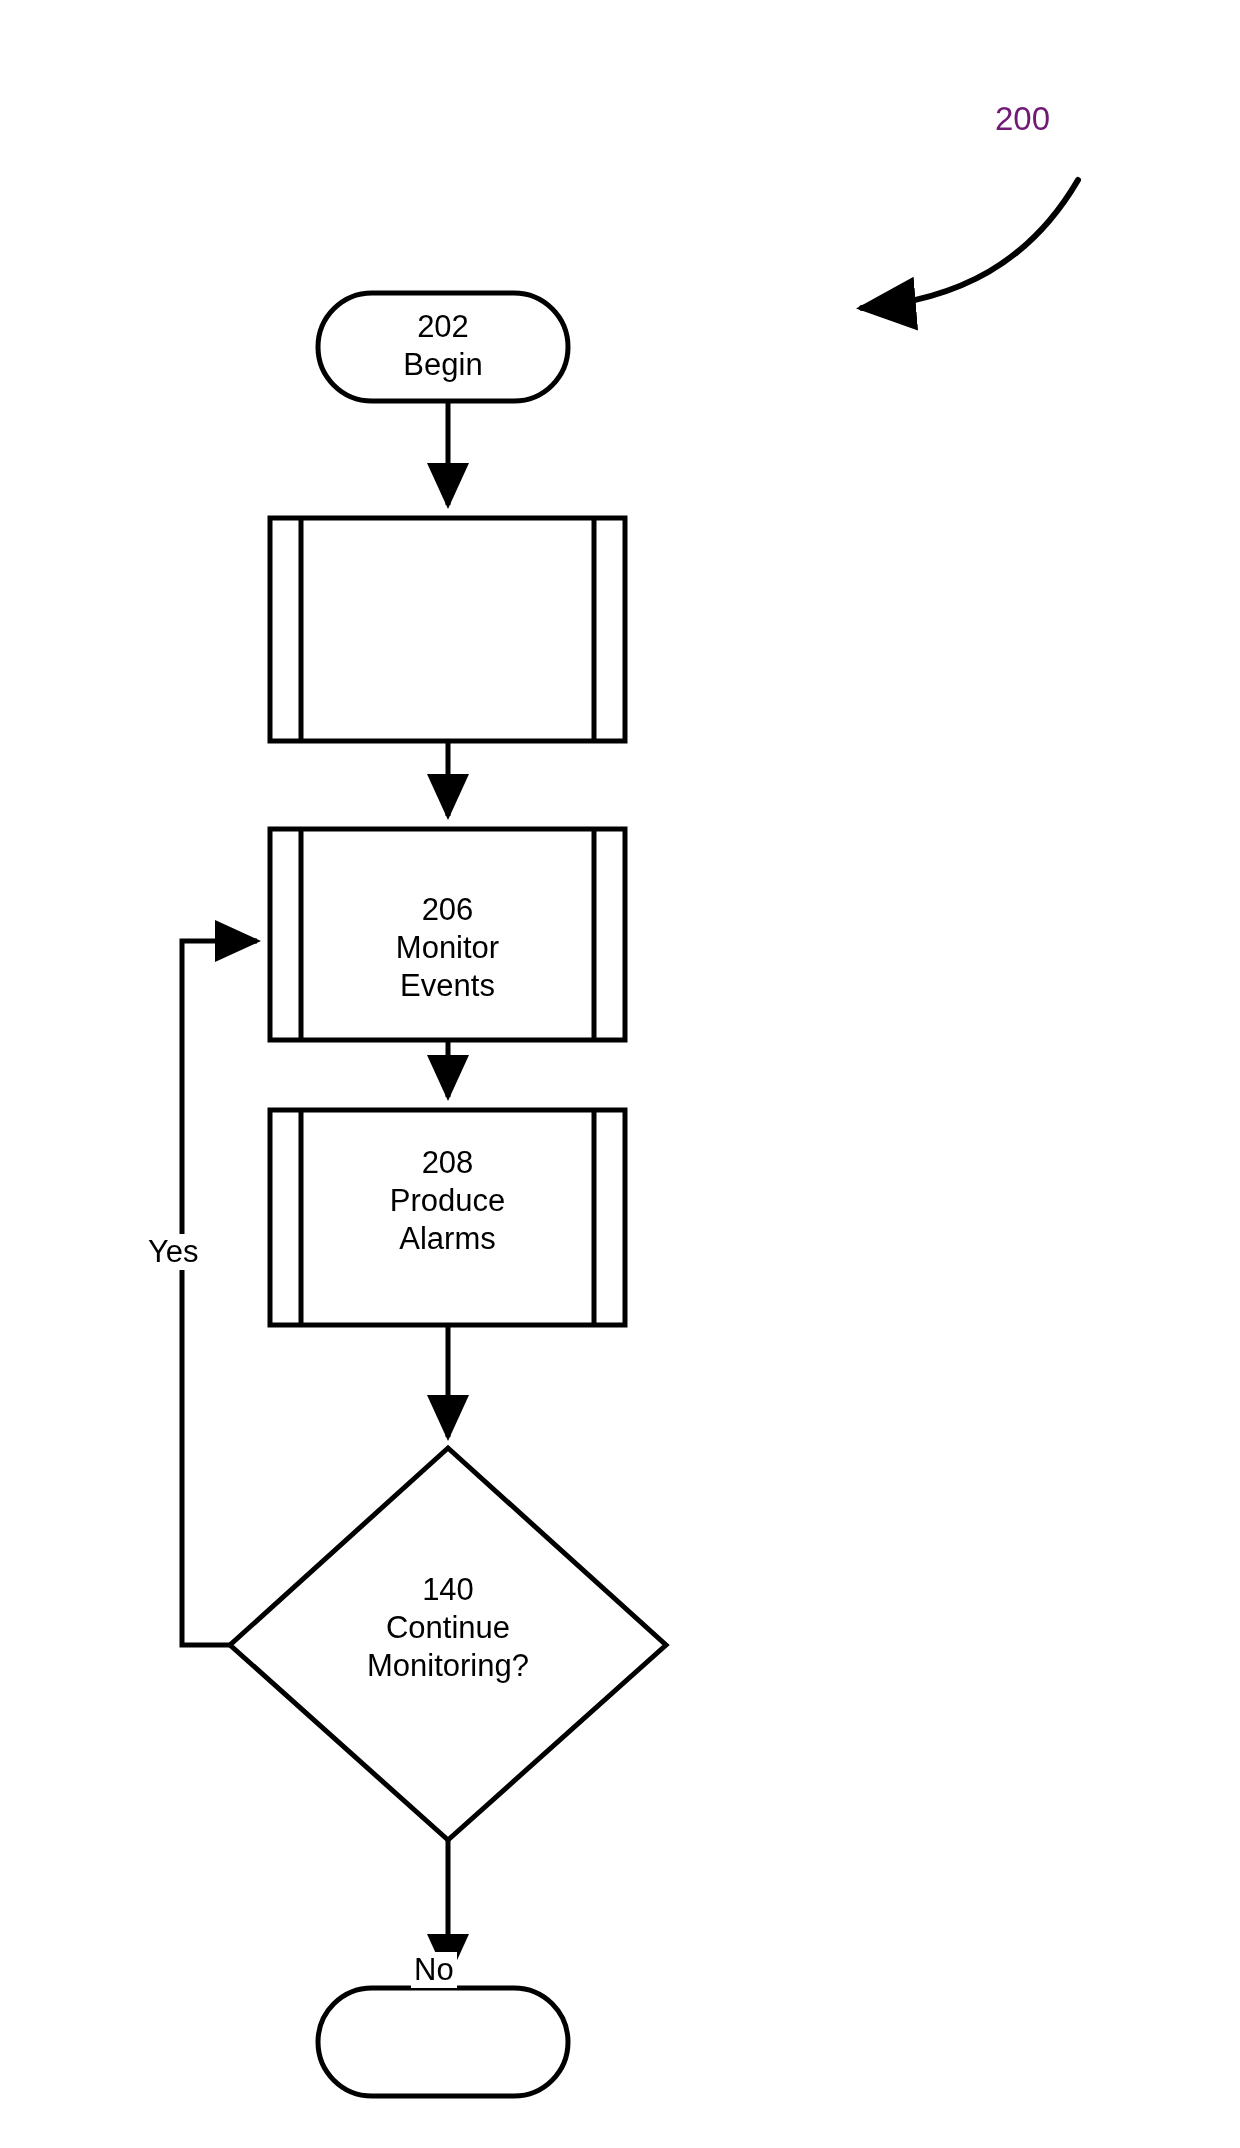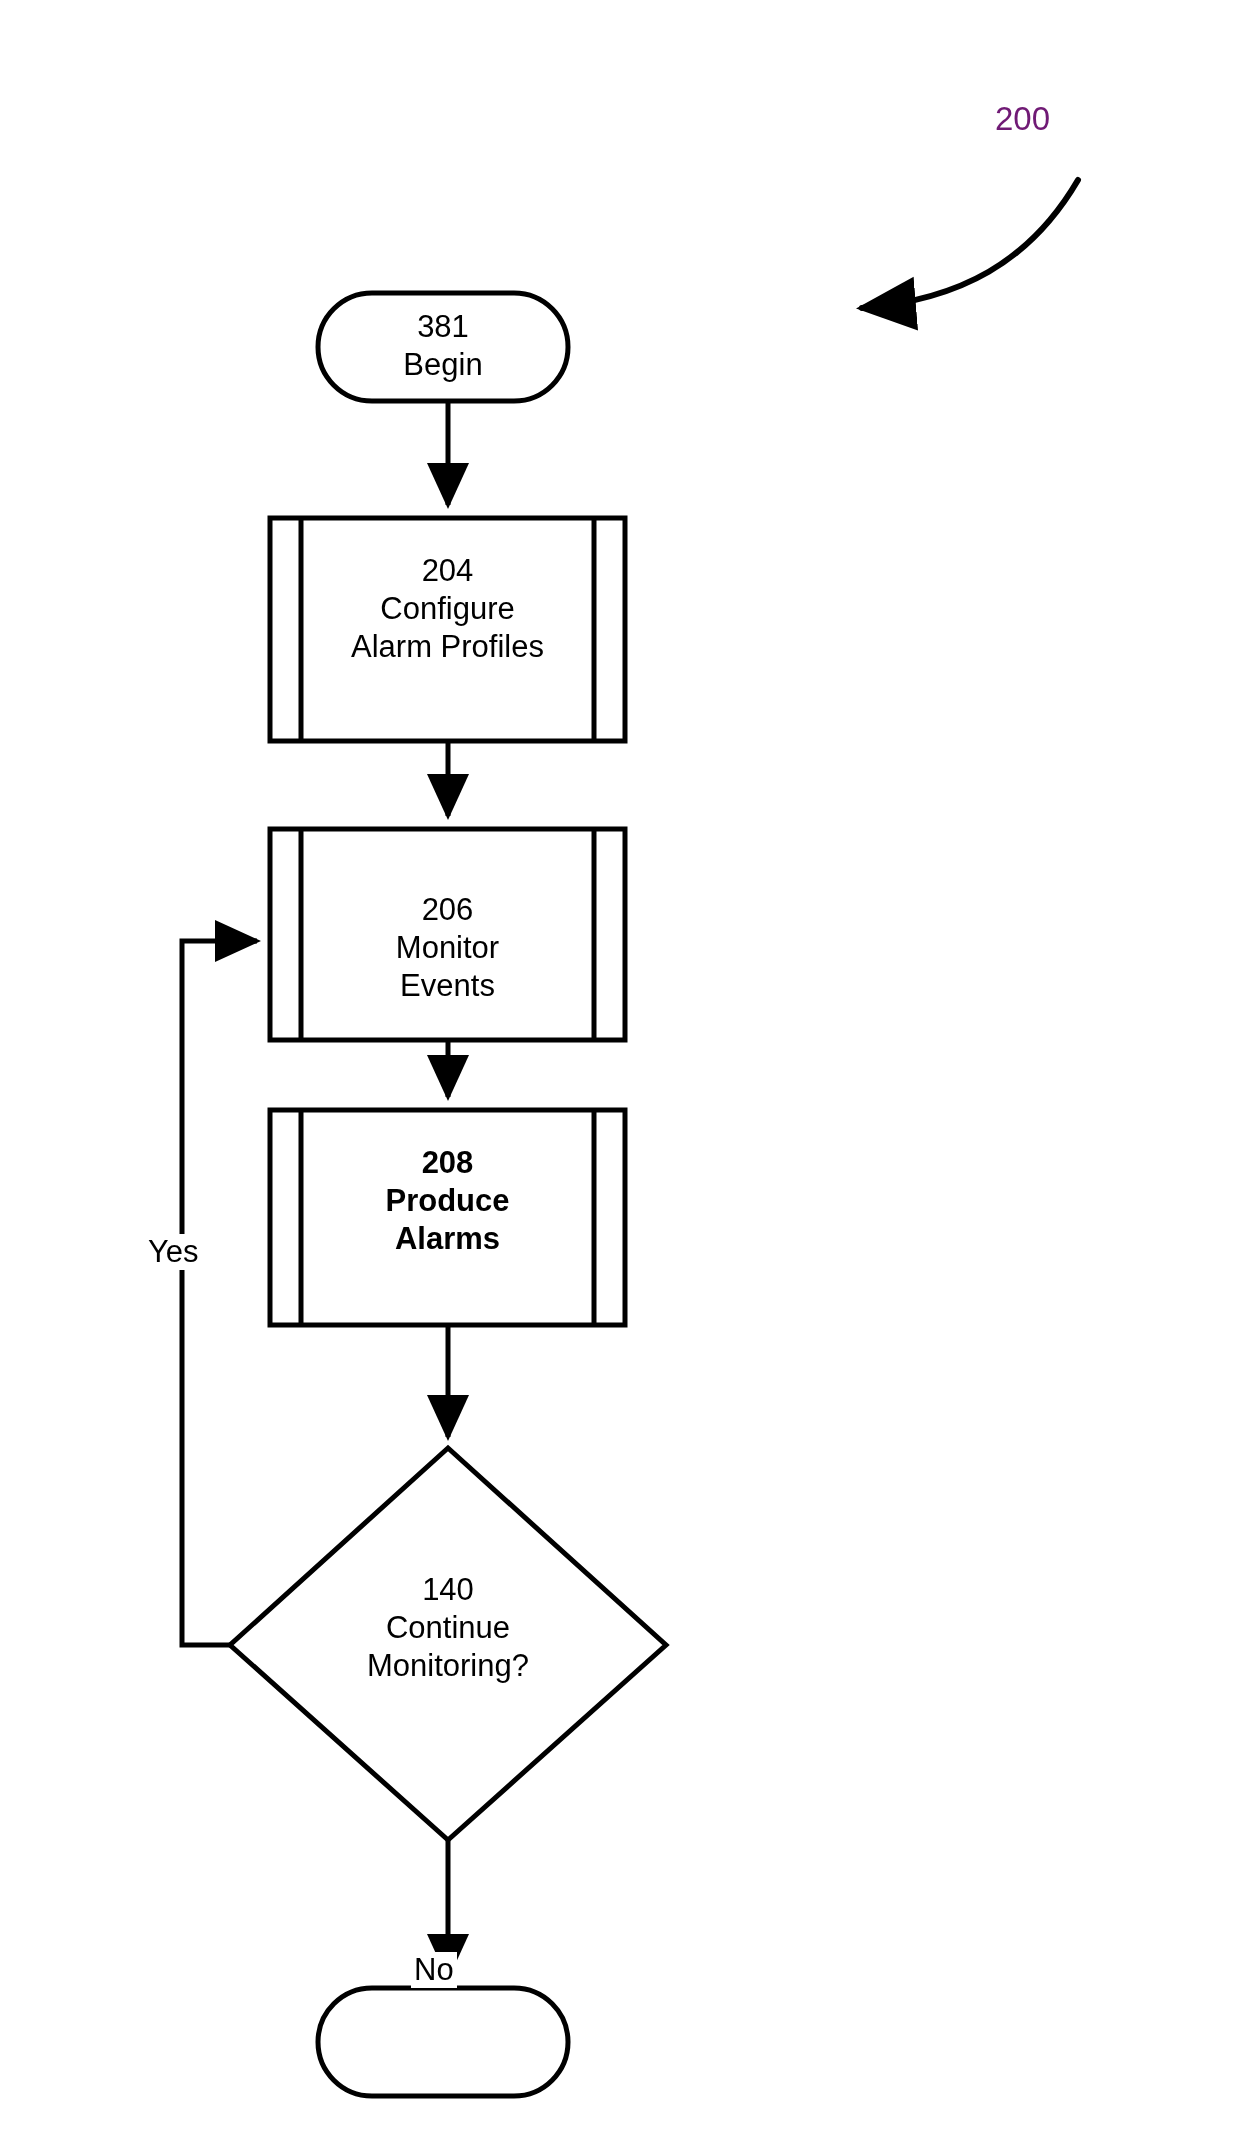--- a/index.html
+++ b/index.html
@@ -50,21 +50,21 @@
     color: #000000;
     background: #ffffff;
     padding: 0 3px;
     white-space: pre;
     text-align: center;
   }
   
   #text-202 { left: 318px; top: 308px;  width: 250px; }
   #text-204 { left: 270px; top: 552px;  width: 355px; }
   #text-206 { left: 270px; top: 863px;  width: 355px; margin-top: 28px; }
-  #text-208 { left: 270px; top: 1144px; width: 355px; font-weight: bold; }
+  #text-208 { left: 270px; top: 1144px; width: 355px; }
   #text-210 { left: 268px; top: 1571px; width: 360px; }
   #text-212 { left: 318px; top: 2003px; width: 250px; }
 
   #label-200 { left: 995px; top: 100px; }
   #label-yes { left: 145px; top: 1234px; }
   #label-no  { left: 411px; top: 1952px; }
 </style>
 </head>
 <body>
 
@@ -134,26 +134,23 @@
       <path d="M230,1645 L182,1645 L182,941 L257,941" fill="none" stroke="#000000" stroke-width="5" stroke-linejoin="miter" marker-end="url(#arrowhead)"></path>
     </g>
 
     <g>
       <line x1="448" y1="1840" x2="448" y2="1976" stroke="#000000" stroke-width="5" marker-end="url(#arrowhead)"></line>
     </g>
   </svg>
 
   <div class="ref-label" id="label-200">200</div>
 
-  <div class="node-text" id="text-202">381
+  <div class="node-text" id="text-202">202
 Begin</div>
 
-  <div class="node-text" id="text-204">204
-Configure
-Alarm Profiles</div>
 
   <div class="node-text" id="text-206">206
 Monitor
 Events</div>
 
   <div class="node-text" id="text-208">208
 Produce
 Alarms</div>
 
   <div class="node-text" id="text-210">140

